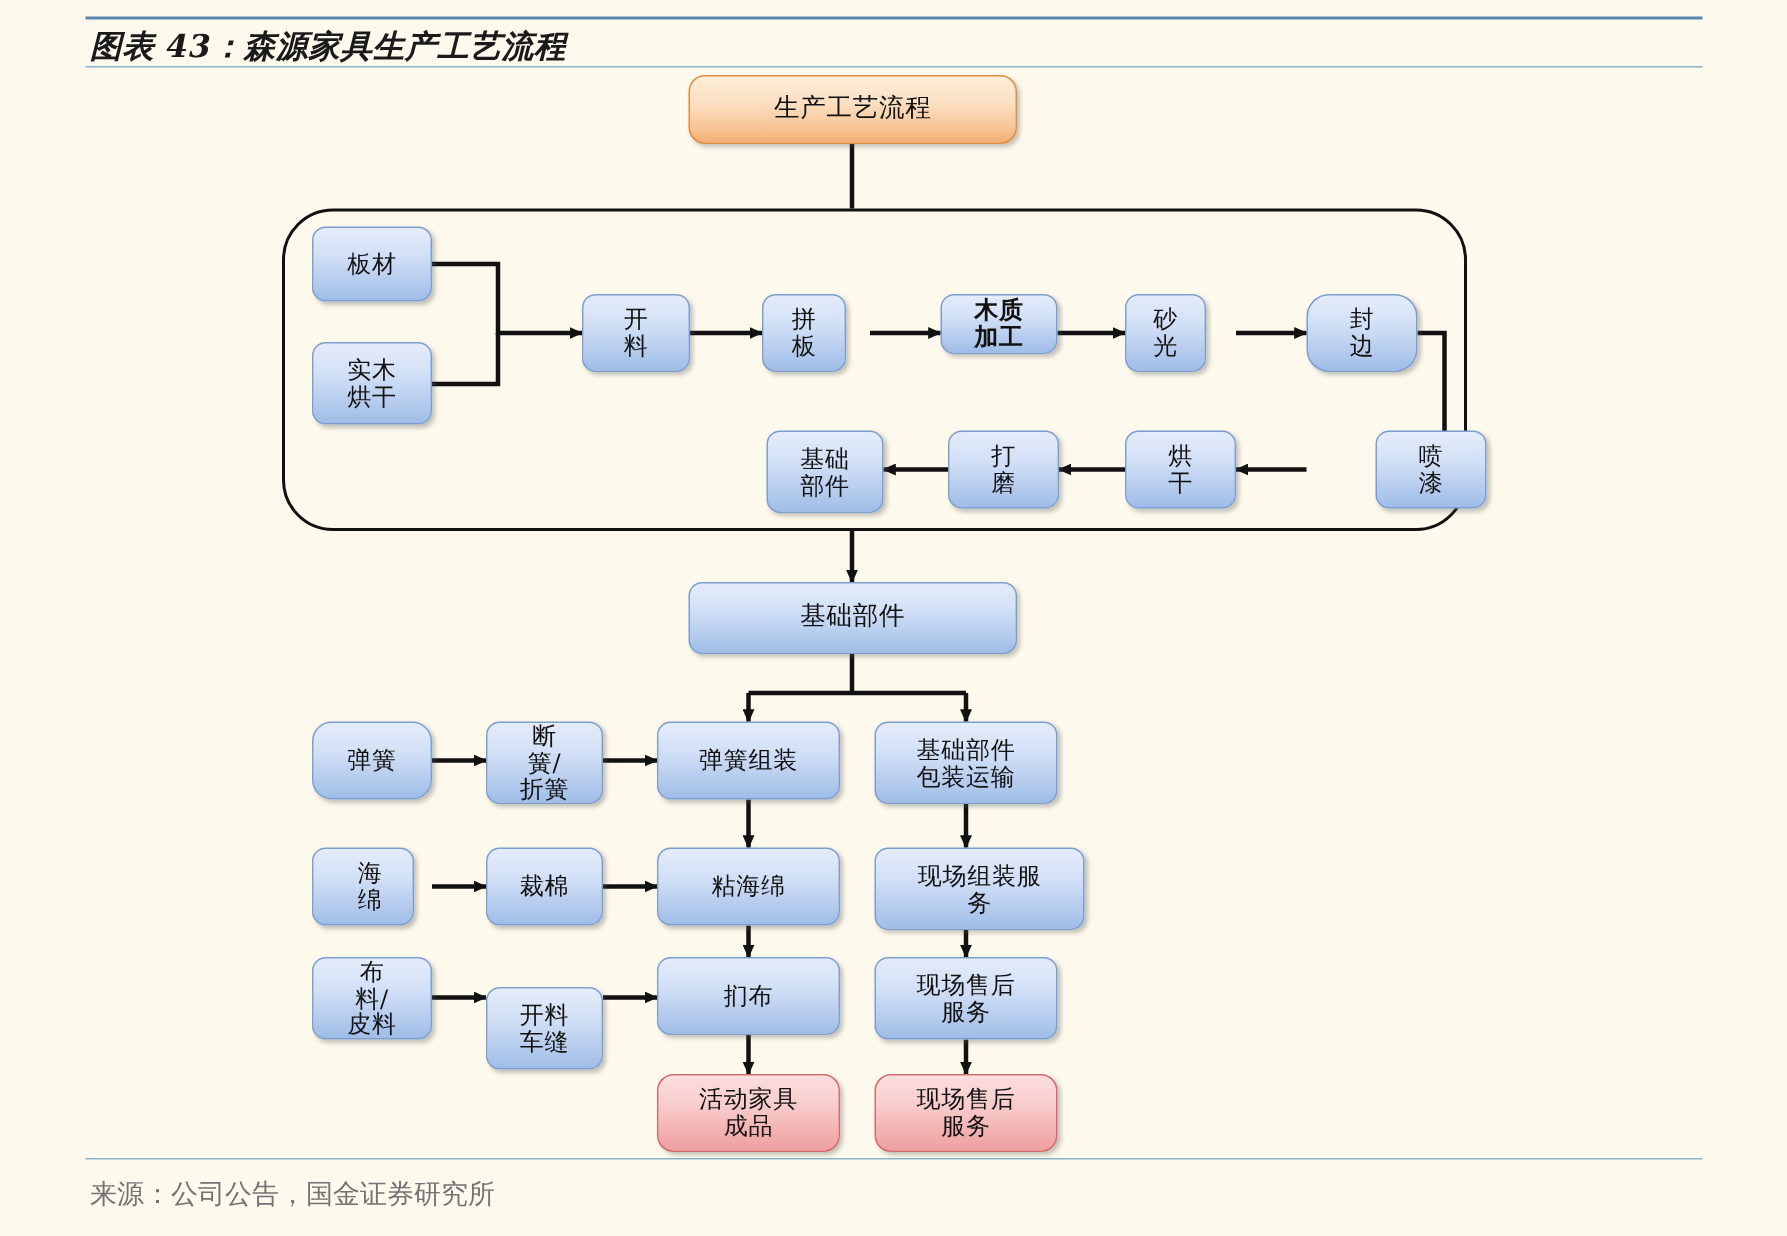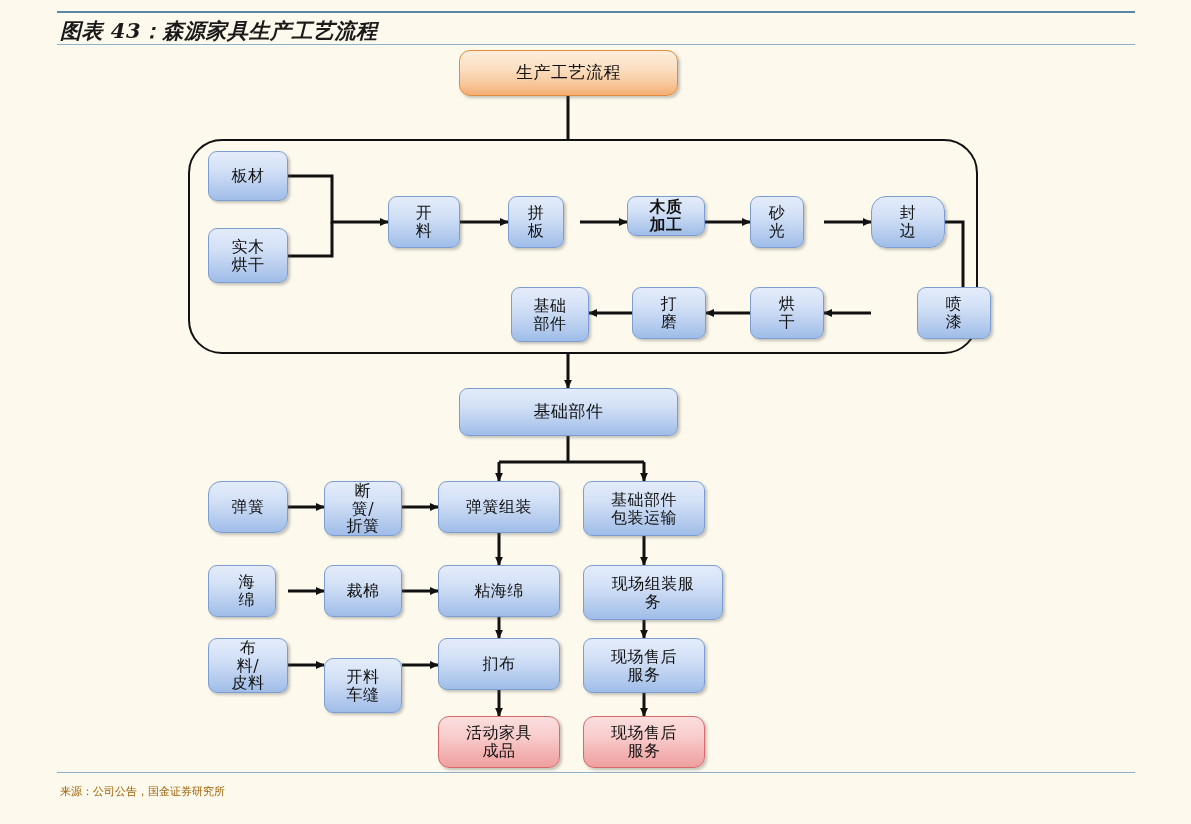--- a/index.html
+++ b/index.html
@@ -39,22 +39,22 @@
     color: #1a1a1a;
     letter-spacing: 0.5px;
     white-space: nowrap;
   }
 
   #source-note {
     position: absolute;
     left: 60px;
     top: 784px;
     font-family: "DejaVu Serif", "Liberation Serif", serif;
-    font-size: 11px;
-    color: #a16207;
+    font-size: 18px;
+    color: #737373;
     white-space: nowrap;
   }
 
   
   #diagram {
     position: absolute;
     left: 0;
     top: 0;
     width: 1191px;
     height: 824px;

